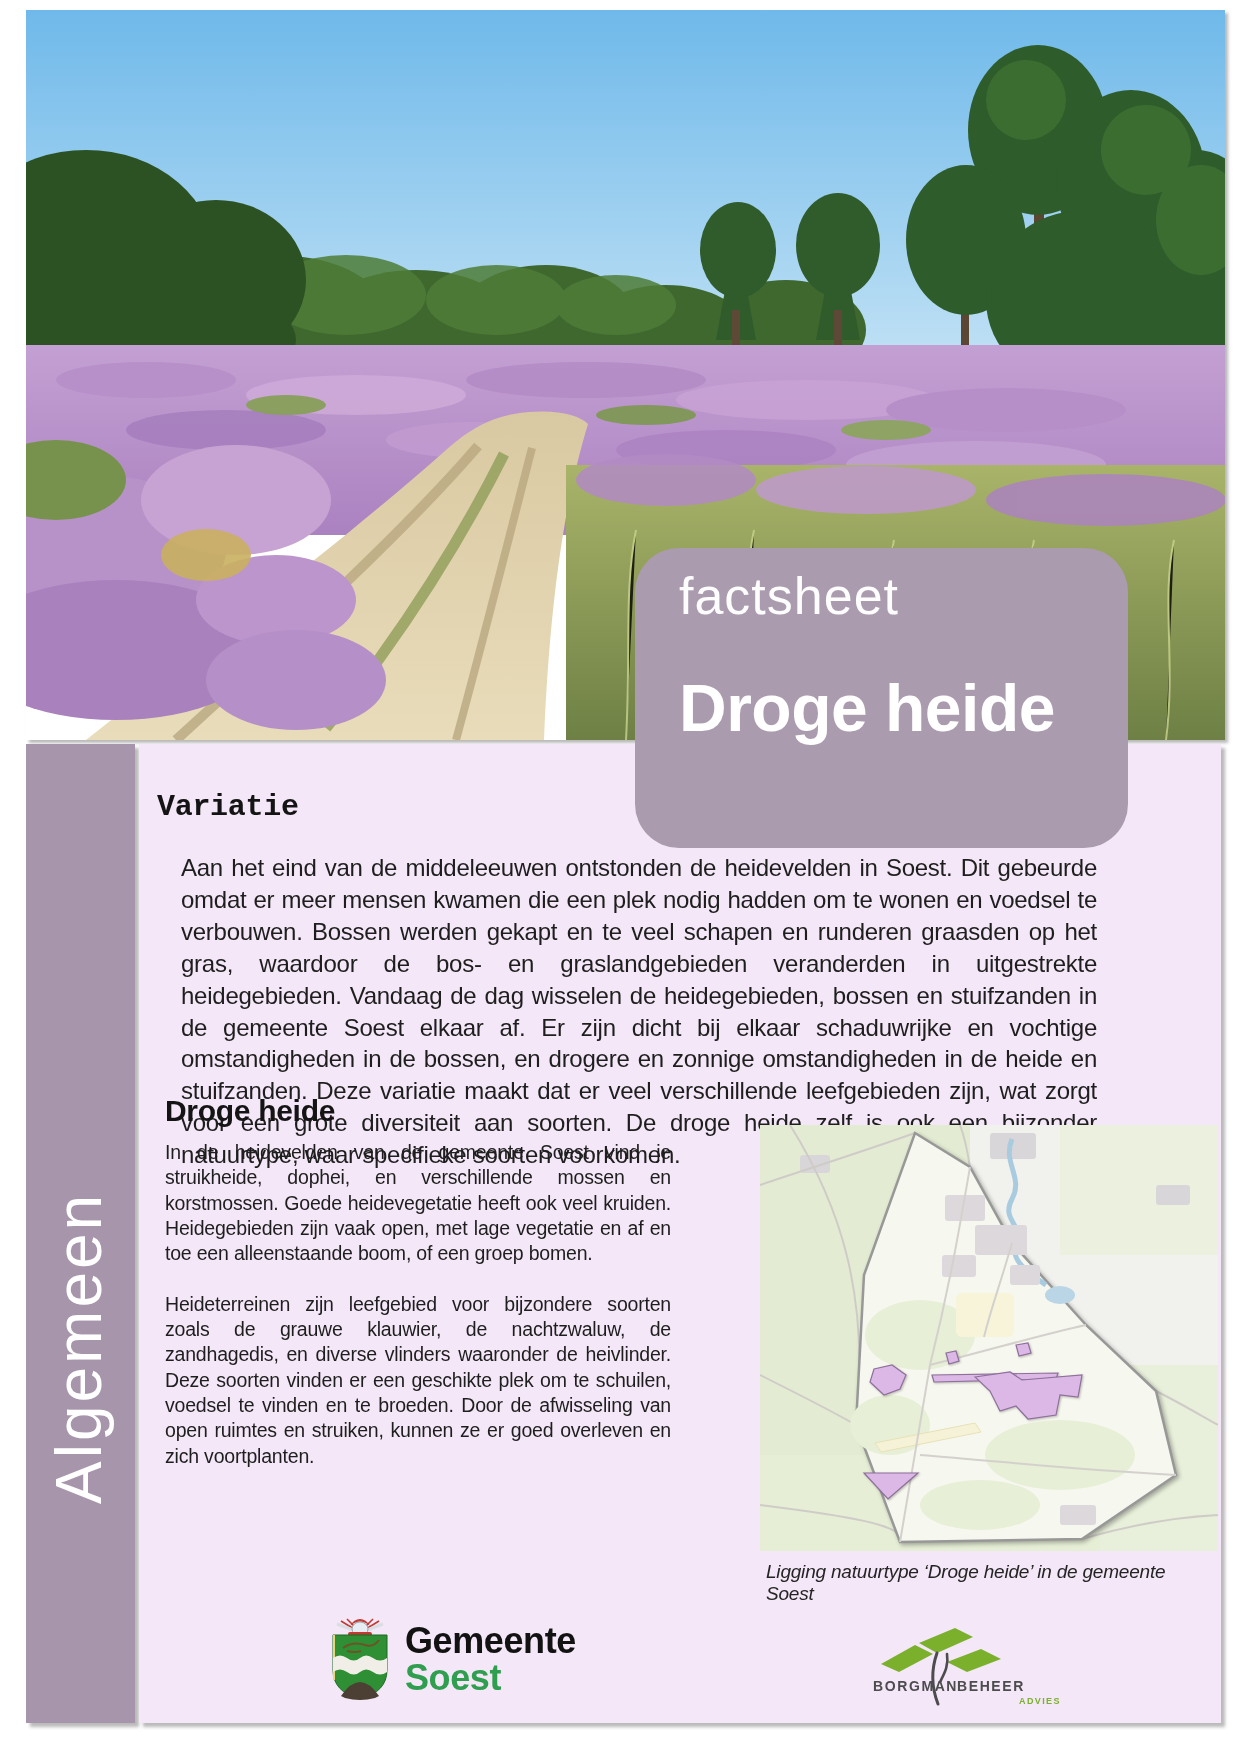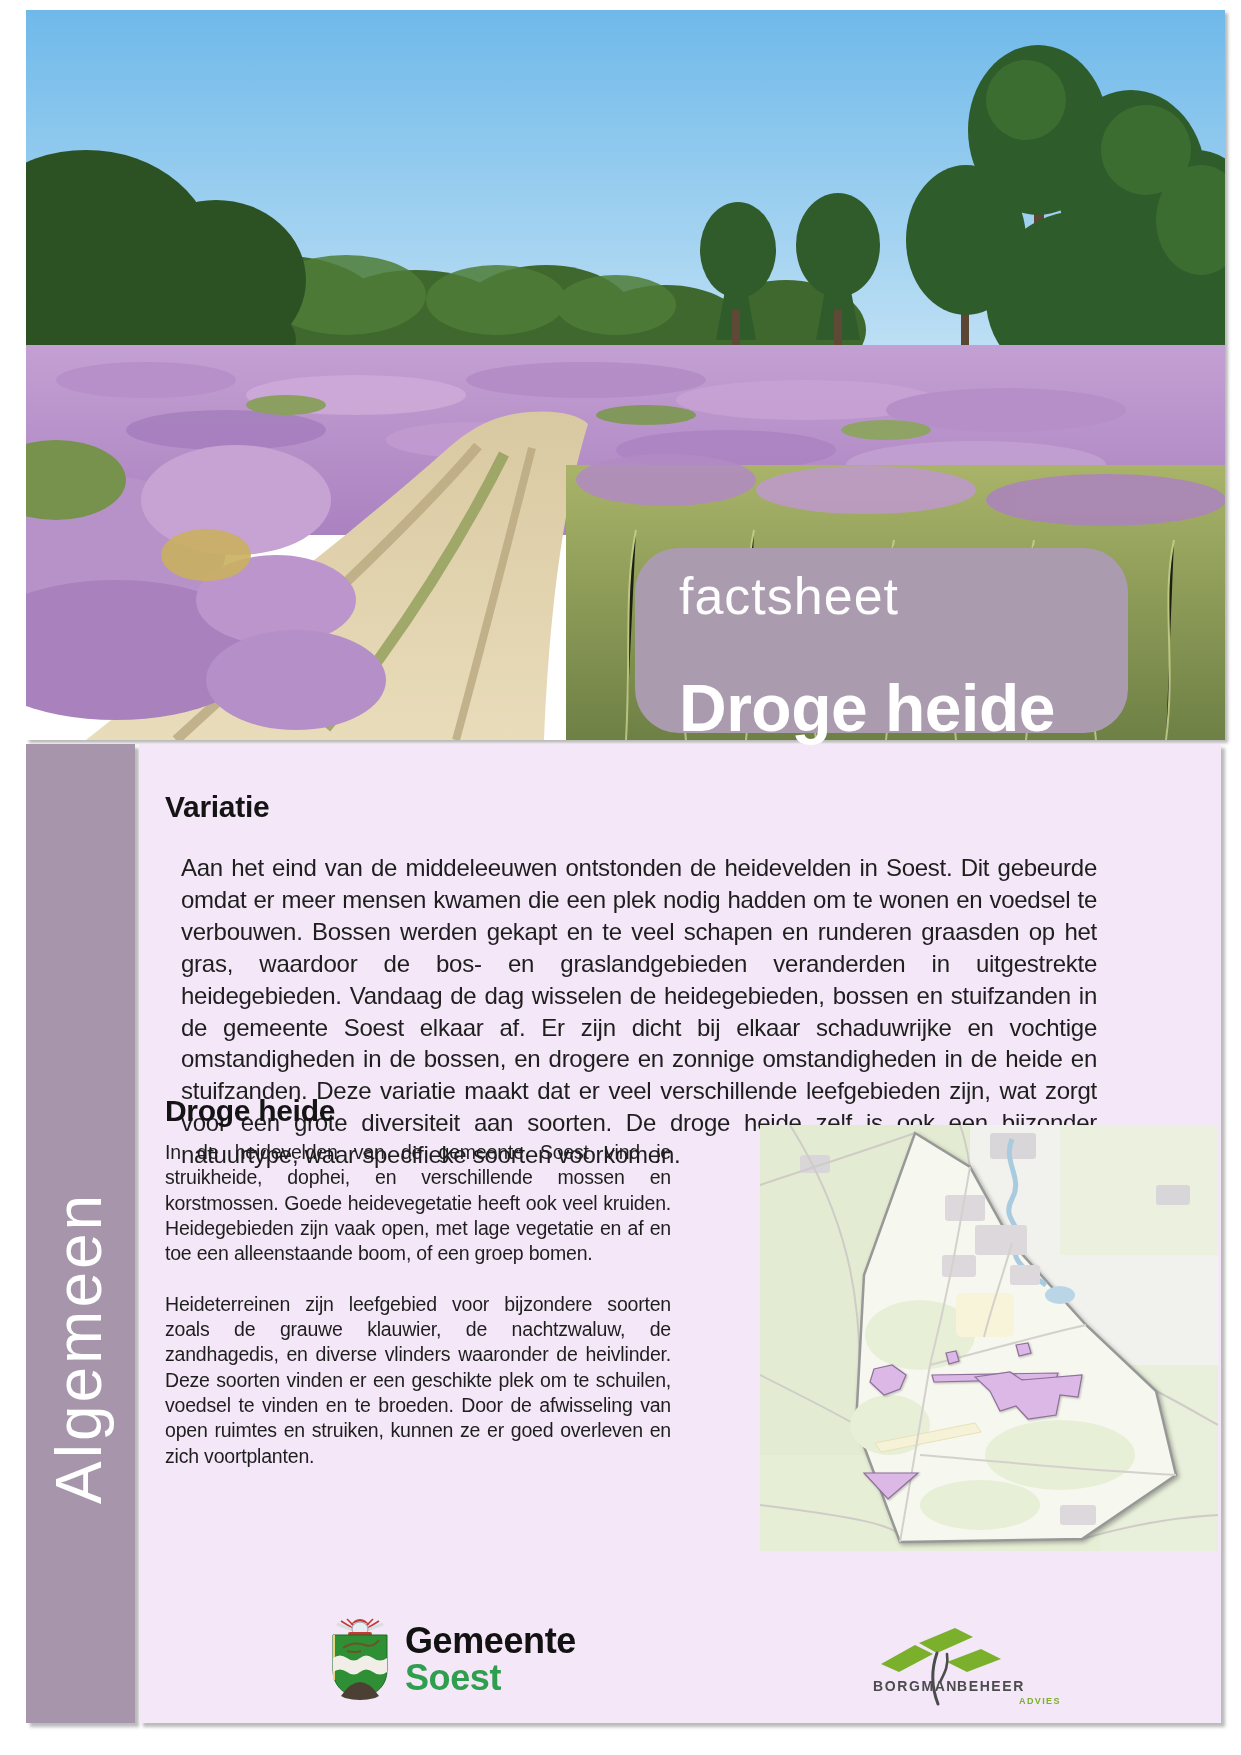--- a/index.html
+++ b/index.html
@@ -8,21 +8,21 @@
     font-family:"Liberation Sans", sans-serif; overflow:hidden;
   }
   
   .photo {
     position:absolute; left:26px; top:10px; width:1199px; height:730px;
     box-shadow:3px 3px 3px rgba(100,100,100,.45); overflow:hidden;
   }
   .photo svg { display:block; }
   
   .badge {
-    position:absolute; left:635px; top:548px; width:493px; height:185px;
+    position:absolute; left:635px; top:548px; width:493px; height:300px;
     background:#ab9bae; border-radius:44px; z-index:6; color:#fff;
   }
   .badge .kicker {
     position:absolute; left:44px; top:18px; font-size:52px; font-weight:400;
     letter-spacing:1px; color:#fdfdfd;
   }
   .badge .title {
     position:absolute; left:44px; top:122px; font-size:66px; font-weight:bold;
     letter-spacing:-0.5px; color:#ffffff; white-space:nowrap;
   }
@@ -39,21 +39,21 @@
   }
   
   .panel {
     position:absolute; left:139px; top:744px; width:1082px; height:979px;
     background:#f4e7f7; box-shadow:4px 4px 3px rgba(120,120,120,.5);
   }
   .panel h2 {
     position:absolute; margin:0; font-size:30px; font-weight:bold;
     color:#141414; letter-spacing:-0.3px;
   }
-  .h-variatie { left:26px; top:46px; }
+  .h-variatie { left:18px; top:46px;font-family:Liberation Mono, monospace; }
   .p-variatie {
     position:absolute; left:30px; top:96px; width:916px;
     font-size:24px; line-height:1.33; letter-spacing:-0.25px;
     color:#1e1e1e; text-align:justify; margin:12px;
   }
   .h-droge { left:26px; top:350px; }
   .col-left {
     position:absolute; left:26px; top:396px; width:506px;
     font-size:19.5px; line-height:1.3; letter-spacing:-0.2px;
     color:#1e1e1e; text-align:justify;
@@ -285,20 +285,21 @@
 
         <g fill="#dcb8e6" stroke="#8e6f9b" stroke-width="1.2" style="filter:drop-shadow(1px 1px 1px rgba(0,0,0,.25))">
           <polygon points="172,250 298,248 296,254 174,257"></polygon>
           <polygon points="215,252 250,247 262,255 322,250 318,272 300,270 296,290 268,294 256,281 240,286 230,266"></polygon>
           <polygon points="114,244 132,240 146,250 140,264 124,270 110,257"></polygon>
           <polygon points="186,228 196,226 199,236 189,239"></polygon>
           <polygon points="256,220 268,218 271,228 259,231"></polygon>
           <polygon points="104,348 158,348 128,374"></polygon>
         </g>
       </svg>
+      <figcaption class="map-caption">Ligging natuurtype ‘Droge heide’ in de gemeente Soest</figcaption>
     </figure>
 
     <div class="soest-logo">
       <svg width="66" height="84" viewBox="0 0 66 84">
 
         <g>
           <path d="M14 3 L27 11 M52 3 L39 11 M20 1 L29 10 M46 1 L37 10" stroke="#c23a33" stroke-width="1.6"></path>
           <path d="M10 6 L26 12 M56 6 L40 12" stroke="#d9dee3" stroke-width="3"></path>
           <path d="M23 8 q10 -9 20 0 q-4 -7 -10 -7 q-6 0 -10 7" fill="#c23a33"></path>
           <ellipse cx="33" cy="11" rx="8" ry="7" fill="#e7edf2" stroke="#9aa5ad"></ellipse>

